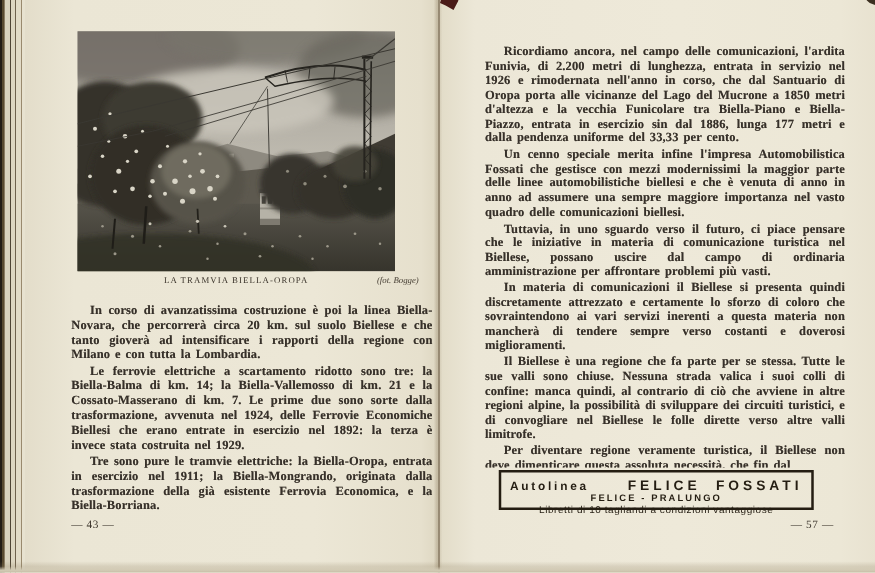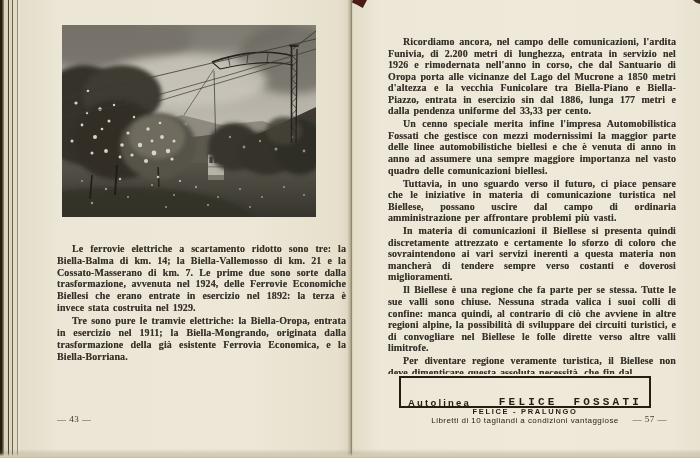--- a/index.html
+++ b/index.html
@@ -46,23 +46,23 @@
   .body p + p{margin-top:1.5px;}
   .body-left{left:57px;top:243px;width:289px;height:166px;line-height:11.8px;}
   .body-right{left:388px;top:36px;width:288px;height:338px;line-height:11.55px;}
   .pagenum{position:absolute;font-size:9px;color:#3b342b;letter-spacing:.5px;white-space:nowrap;}
   .pagenum-left{left:57px;top:414px;}
   .pagenum-right{right:33px;top:414px;margin-left:36px;}
   
   .ad-box{position:absolute;left:399px;top:376px;width:252px;height:32px;
     box-sizing:border-box;border:2px solid #241d12;text-align:center;
     font-family:"Liberation Sans",sans-serif;color:#241d12;}
-  .ad-line1{display:flex;justify-content:space-between;align-items:flex-end;padding:18px 7px 0;}
+  .ad-line1{display:flex;justify-content:space-between;align-items:flex-end;padding:5px 7px 0;}
   .ad-prefix{font-size:9.5px;font-weight:bold;letter-spacing:2.2px;white-space:nowrap;}
-  .ad-name{font-size:11px;font-weight:bold;letter-spacing:3.2px;word-spacing:6px;white-space:nowrap;font-family:Liberation Mono, monospace;}
+  .ad-name{font-size:11px;font-weight:bold;letter-spacing:3.2px;word-spacing:6px;white-space:nowrap;}
   .ad-line2{font-size:7.5px;font-weight:bold;letter-spacing:1.7px;margin-top:-1.5px;white-space:nowrap;}
   .ad-line3{font-size:8px;font-weight:normal;letter-spacing:.45px;white-space:nowrap;}
 </style>
 </head>
 <body>
 
 <div class="scan">
 
   <div class="edge-stack"></div>
   <div class="page page-left"></div>
@@ -208,22 +208,27 @@
           <circle cx="188" cy="182" r="1"></circle>
       </g>
       <g fill="#c9c5b7">
         <circle cx="96" cy="152" r="1.3"></circle>
           <circle cx="118" cy="156" r="1.1"></circle>
           <circle cx="58" cy="154" r="1.2"></circle>
       </g>
     </svg>
   </figure>
 
+  <div class="caption-row">
+    <span class="caption">LA TRAMVIA BIELLA-OROPA</span>
+    <span class="credit">(fot. Bogge)</span>
+  </div>
 
   <div class="body body-left">
+    <p>In corso di avanzatissima costruzione è poi la linea Biella-Novara, che percorrerà circa 20 km. sul suolo Biellese e che tanto gioverà ad intensificare i rapporti della regione con Milano e con tutta la Lombardia.</p>
     <p>Le ferrovie elettriche a scartamento ridotto sono tre: la Biella-Balma di km. 14; la Biella-Vallemosso di km. 21 e la Cossato-Masserano di km. 7. Le prime due sono sorte dalla trasformazione, avvenuta nel 1924, delle Ferrovie Economiche Biellesi che erano entrate in esercizio nel 1892: la terza è invece stata costruita nel 1929.</p>
     <p>Tre sono pure le tramvie elettriche: la Biella-Oropa, entrata in esercizio nel 1911; la Biella-Mongrando, originata dalla trasformazione della già esistente Ferrovia Economica, e la Biella-Borriana.</p>
   </div>
   <div class="pagenum pagenum-left">— 43 —</div>
 
   <div class="body body-right">
     <p>Ricordiamo ancora, nel campo delle comunicazioni, l'ardita Funivia, di 2.200 metri di lunghezza, entrata in servizio nel 1926 e rimodernata nell'anno in corso, che dal Santuario di Oropa porta alle vicinanze del Lago del Mucrone a 1850 metri d'altezza e la vecchia Funicolare tra Biella-Piano e Biella-Piazzo, entrata in esercizio sin dal 1886, lunga 177 metri e dalla pendenza uniforme del 33,33 per cento.</p>
     <p>Un cenno speciale merita infine l'impresa Automobilistica Fossati che gestisce con mezzi modernissimi la maggior parte delle linee automobilistiche biellesi e che è venuta di anno in anno ad assumere una sempre maggiore importanza nel vasto quadro delle comunicazioni biellesi.</p>
     <p>Tuttavia, in uno sguardo verso il futuro, ci piace pensare che le iniziative in materia di comunicazione turistica nel Biellese, possano uscire dal campo di ordinaria amministrazione per affrontare problemi più vasti.</p>
     <p>In materia di comunicazioni il Biellese si presenta quindi discretamente attrezzato e certamente lo sforzo di coloro che sovraintendono ai vari servizi inerenti a questa materia non mancherà di tendere sempre verso costanti e doverosi miglioramenti.</p>

